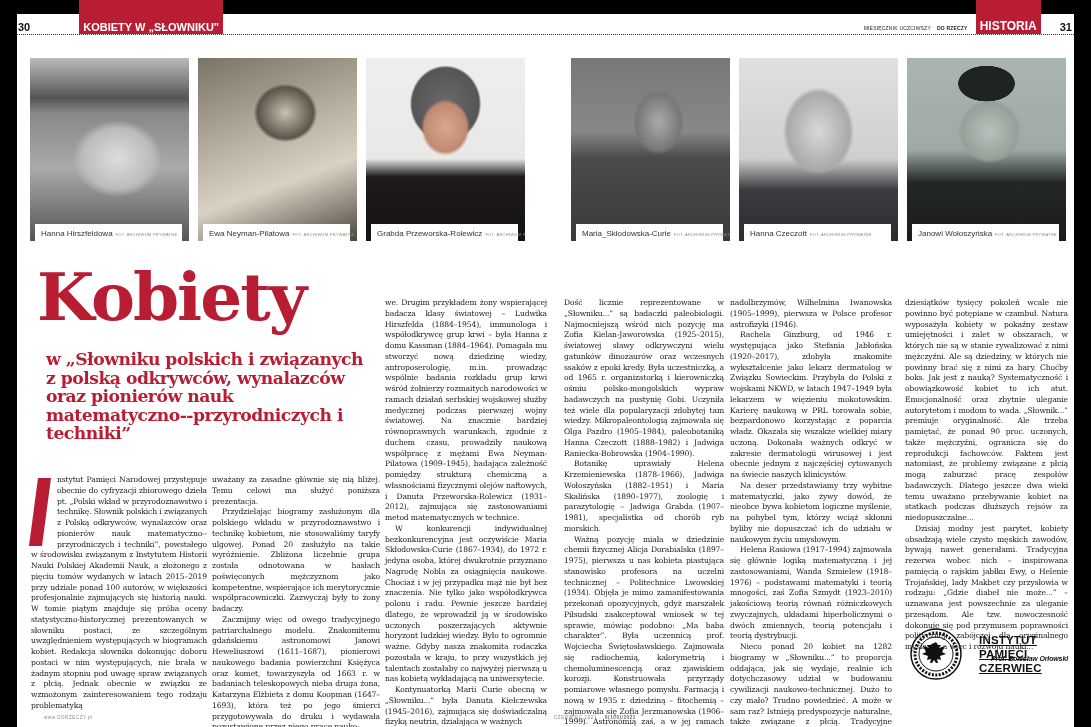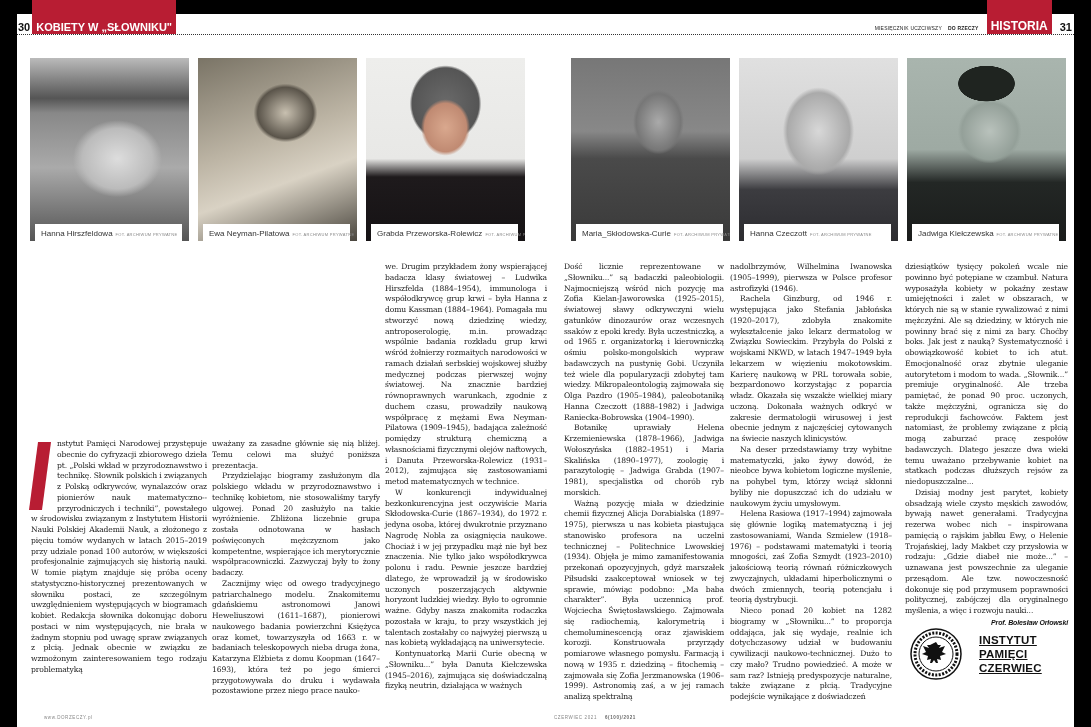--- a/index.html
+++ b/index.html
@@ -1,34 +1,34 @@
 <!DOCTYPE html>
 <html><head>
 <meta charset="utf-8">
 <style>
   * { box-sizing: border-box; margin: 0; padding: 0; }
   html, body { width: 1091px; height: 727px; overflow: hidden; background: #000; }
   body { position: relative; font-family: "DejaVu Serif", serif; }
   .page { position: absolute; top: 14px; left: 17px; width: 1057px; height: 713px; background: #fff; }
-  .topbar-left { position: absolute; top: 0; left: 0; height: 20px; display: flex; align-items: flex-end; }
+  .topbar-left { position: absolute; top: 0; left: 0; height: 20px; display: flex; align-items: flex-end; gap: 47px; }
   .pnum { font-family: "Liberation Sans", sans-serif; font-weight: bold; font-size: 11px; color: #111; padding: 0 2px 1px 1px; }
   .section-tag { background: #b81d33; color: #fff; font-family: "Liberation Sans", sans-serif; font-weight: bold; font-size: 11px; padding: 2px 4px 1px 4px; height: 20px; display: flex; align-items: flex-end; margin-top: -14px; height: 34px; }
   .topbar-right { position: absolute; top: 0; right: 0; height: 20px; display: flex; align-items: flex-end; text-align: center; }
   .mag-name { font-family: "Liberation Sans", sans-serif; font-size: 5px; color: #222; margin-right: 8px; padding-bottom: 3px; letter-spacing: .2px; }
   .mag-name b { margin-left: 6px; }
   .rule { position: absolute; top: 20px; left: 0; right: 0; border-top: 1px dotted #333; }
   .photos { position: absolute; top: 44px; left: 13px; width: 1040px; }
   .photo { position: absolute; top: 0; width: 159px; height: 183px; overflow: hidden; }
   .photo .img { position: absolute; inset: 0; }
   .caption { position: absolute; left: 5px; right: 7px; bottom: 0; height: 17px; background: #fff; font-family: "Liberation Sans", sans-serif; font-size: 8px; color: #333; padding: 5px 0 0 6px; white-space: nowrap; }
   .caption .cred { font-size: 4px; color: #888; margin-left: 3px; letter-spacing: .3px; }
   .headline { position: absolute; top: 248px; left: 20px; font-family: "DejaVu Serif", serif; color: #b81d33; }
   .headline h1 { font-size: 66px; font-weight: bold; letter-spacing: -2px; line-height: 70px; }
   .headline h2 { margin: 18px 0 0 9px; font-size: 17.2px; font-weight: bold; line-height: 18.5px; letter-spacing: -0.5px; width: 330px; }
-  .col { position: absolute; font-size: 7.6px; line-height: 10.75px; color: #1a1a1a; text-align: justify; letter-spacing: -0.12px; }
+  .col { position: absolute; font-size: 7.6px; line-height: 10.75px; color: #1a1a1a; text-align: justify; letter-spacing: -0.12px; margin-top: 36px; }
   .col p { text-indent: 0; }
   .col p + p { text-indent: 10px; }
   .dropcap { float: left; width: 22px; height: 68px; margin: 3px 6px 0 -2px; }
   .signature { text-align: right; font-family: "Liberation Sans", sans-serif; font-style: italic; font-weight: bold; font-size: 7px; color: #111; margin-top: 1px; }
   .ipn { position: absolute; left: 893px; top: 614px; display: flex; align-items: center; }
   .ipn-emblem { width: 52px; height: 52px; }
   .ipn-name { font-family: "Liberation Sans", sans-serif; font-weight: bold; font-size: 11.5px; line-height: 14px; color: #111; margin-left: 17px; letter-spacing: .2px; text-decoration: underline; }
   .promo-wrap { position: absolute; left: 1059px; top: 596px; width: 14px; height: 100px; }
   .footer-left { position: absolute; left: 27px; bottom: 7px; font-family: "Liberation Sans", sans-serif; font-size: 4.5px; color: #888; letter-spacing: .6px; }
   .footer-mid { position: absolute; left: 537px; bottom: 7px; font-family: "Liberation Sans", sans-serif; font-size: 4.5px; color: #888; letter-spacing: .6px; }
@@ -39,21 +39,21 @@
 
 <div class="page">
 
   <div class="topbar-left">
     <span class="pnum">30</span>
     <span class="section-tag">KOBIETY W „SŁOWNIKU"</span>
   </div>
   <div class="topbar-right">
     <span class="mag-name"><span>MIESIĘCZNIK UCZCIWSZY</span><b>DO RZECZY</b></span>
     <span class="section-tag" style="font-size:12px;">HISTORIA</span>
-    <span class="pnum" style="padding-left:8px">31</span>
+    <span class="pnum" style="padding-left:19px">31</span>
   </div>
   <div class="rule"></div>
 
   <div class="photos">
     <div class="photo" style="left:0">
       <div class="img" style="background: radial-gradient(ellipse 40% 30% at 55% 55%, #ddd 0%, #bbb 55%, transparent 70%), linear-gradient(180deg,#bbb 0%,#555 22%,#888 30%,#aaa 60%,#555 100%);"></div>
       <div class="caption"><span>Hanna Hirszfeldowa</span><span class="cred">FOT. ARCHIWUM PRYWATNE</span></div>
     </div>
     <div class="photo" style="left:168px">
       <div class="img" style="background: radial-gradient(ellipse 25% 20% at 55% 30%, #c8c0b0 0%, #5a544a 70%, transparent 80%), linear-gradient(160deg,#7a7466 0%,#bdb5a5 45%,#d9d2c4 65%,#4a463e 100%);"></div>
@@ -66,24 +66,28 @@
     <div class="photo" style="left:541px">
       <div class="img" style="background: radial-gradient(ellipse 20% 22% at 55% 35%, #aaa 0%, #777 70%, transparent 80%), linear-gradient(180deg,#777 0%,#888 40%,#4a4a4a 55%,#3a3a3a 100%);"></div>
       <div class="caption"><span>Maria_Skłodowska-Curie</span><span class="cred">FOT. ARCHIWUM PRYWATNE</span></div>
     </div>
     <div class="photo" style="left:709px">
       <div class="img" style="background: radial-gradient(ellipse 28% 30% at 50% 40%, #d8d8d8 0%, #aaa 70%, transparent 80%), linear-gradient(180deg,#e0e0e0 0%,#cfcfcf 55%,#3c3c40 72%,#2c2c30 100%);"></div>
       <div class="caption"><span>Hanna Czeczott</span><span class="cred">FOT. ARCHIWUM PRYWATNE</span></div>
     </div>
     <div class="photo" style="left:877px">
       <div class="img" style="background: radial-gradient(ellipse 22% 12% at 50% 14%, #1f2420 0%, #1f2420 80%, transparent 82%), radial-gradient(ellipse 25% 22% at 52% 40%, #b9c2bc 0%, #94a099 70%, transparent 80%), linear-gradient(180deg,#a9b5ae 0%,#9eaaa3 50%,#232725 68%,#1a1c1b 100%);"></div>
-      <div class="caption"><span>Jadwiga Kiełczewska</span><span class="cred">FOT. ARCHIWUM PRYWATNE</span></div>
+      <div class="caption"><span>Janowi Wołoszyńska</span><span class="cred">FOT. ARCHIWUM PRYWATNE</span></div>
     </div>
   </div>
 
+  <div class="headline">
+    <h1>Kobiety</h1>
+    <h2>w „Słowniku polskich i związanych z polską odkrywców, wynalazców oraz pionierów nauk matematyczno--przyrodniczych i techniki”</h2>
+  </div>
 
   <div class="col" style="left:14px; top:425px; width:176px;">
     <svg class="dropcap" viewBox="0 0 22 68">
         <polygon points="9,0 22,0 13,68 0,68" fill="#b81d33"></polygon>
       </svg>
     <p>nstytut Pamięci Narodowej przystępuje obecnie do cyfryzacji zbiorowego dzieła pt. „Polski wkład w przyrodoznawstwo i technikę. Słownik polskich i związanych z Polską odkrywców, wynalazców oraz pionierów nauk matematyczno--przyrodniczych i techniki”, powstałego w środowisku związanym z Instytutem Historii Nauki Polskiej Akademii Nauk, a złożonego z pięciu tomów wydanych w latach 2015–2019 przy udziale ponad 100 autorów, w większości profesjonalnie zajmujących się historią nauki. W tomie piątym znajduje się próba oceny statystyczno-historycznej prezentowanych w słowniku postaci, ze szczególnym uwzględnieniem występujących w biogramach kobiet. Redakcja słownika dokonując doboru postaci w nim występujących, nie brała w żadnym stopniu pod uwagę spraw związanych z płcią. Jednak obecnie w związku ze wzmożonym zainteresowaniem tego rodzaju problematyką</p>
   </div>
 
   <div class="col" style="left:195px; top:425px; width:168px;">
     <p>uważany za zasadne głównie się nią bliżej. Temu celowi ma służyć poniższa prezentacja.</p>

